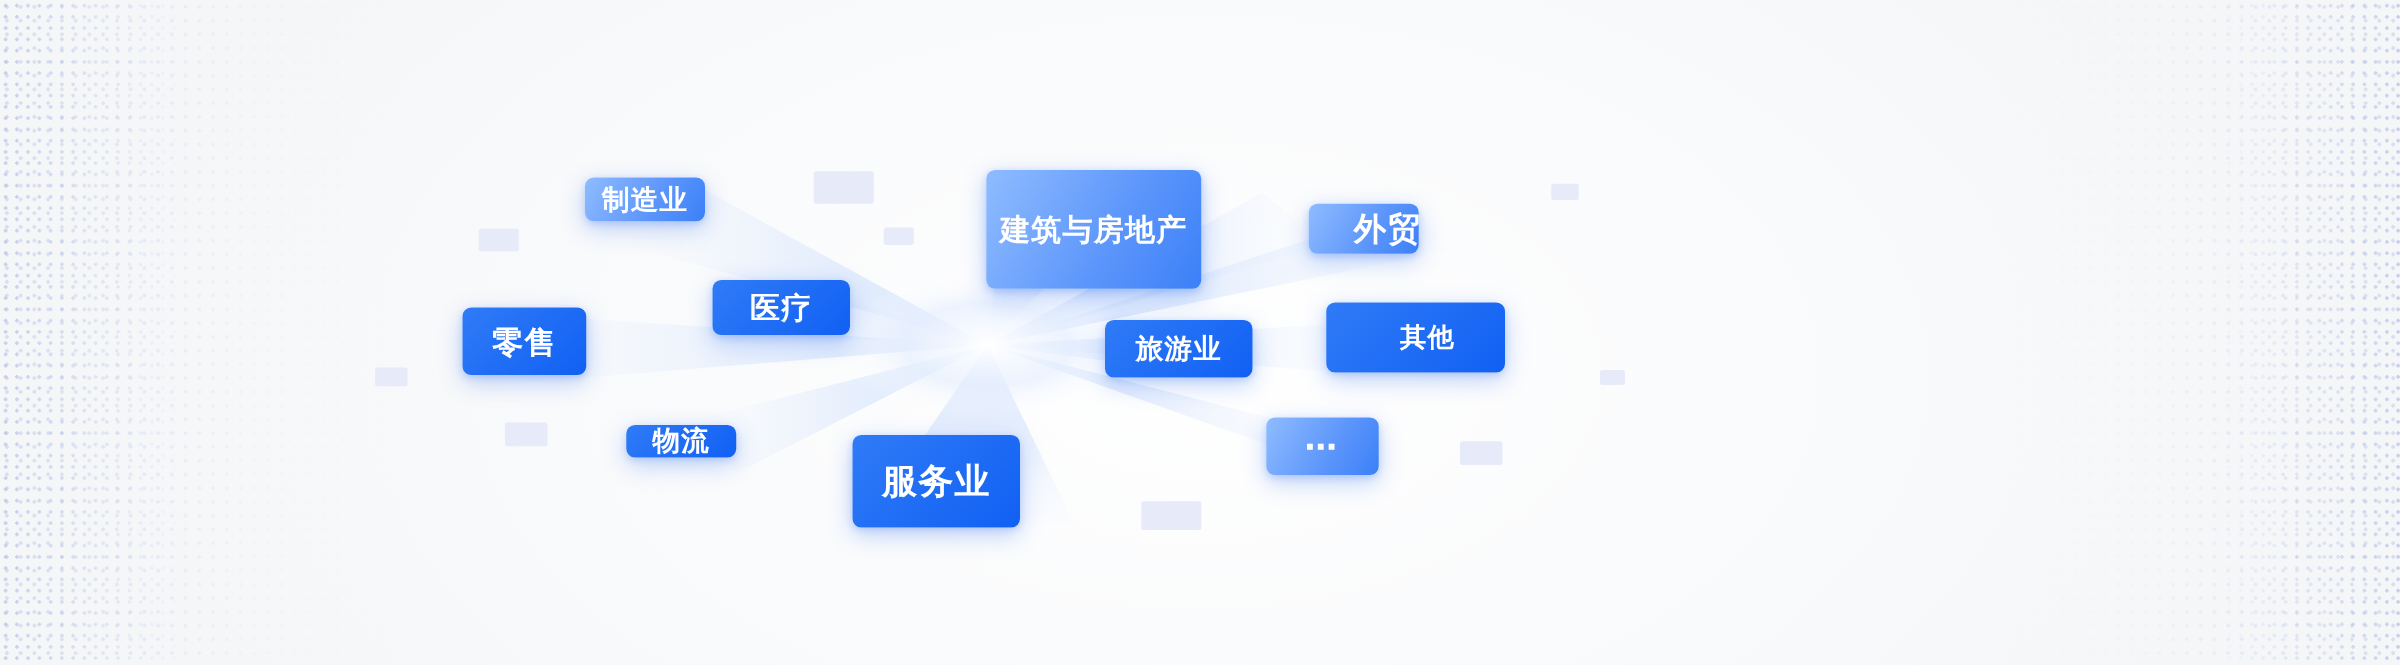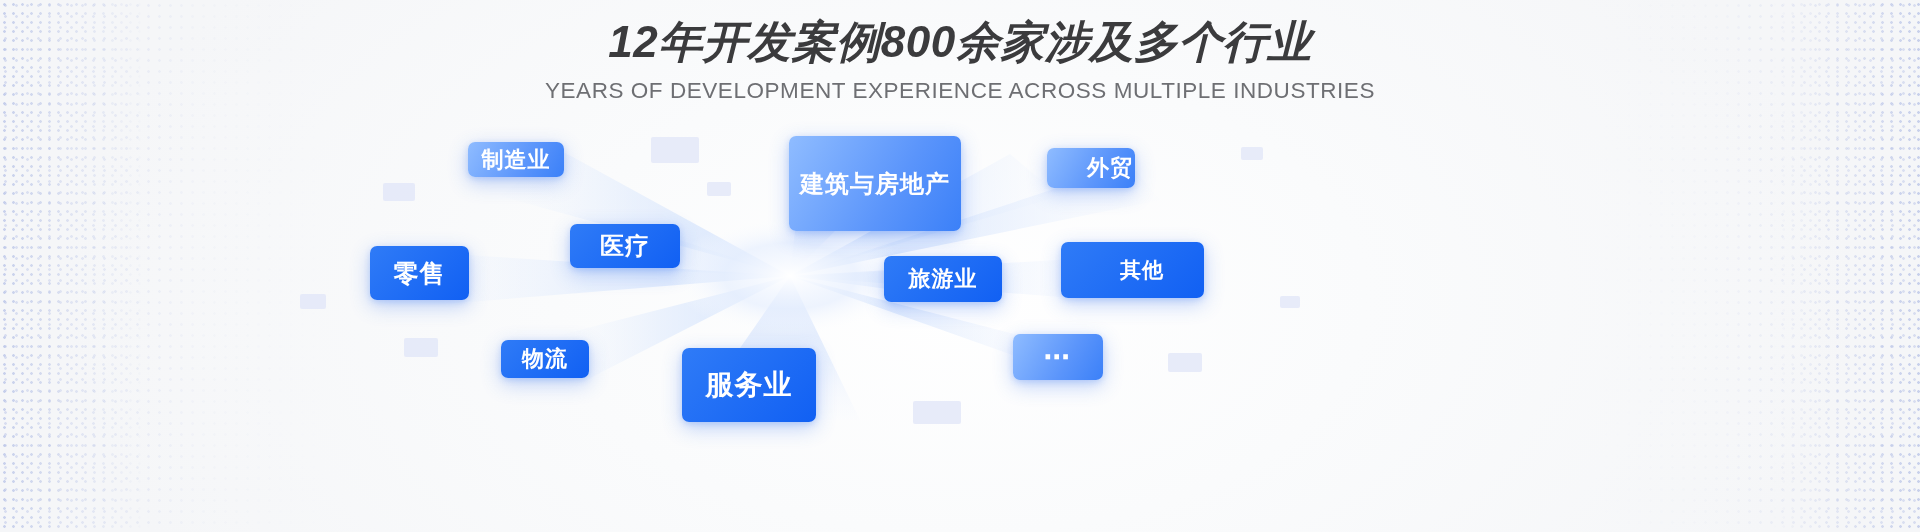--- a/index.html
+++ b/index.html
@@ -133,31 +133,27 @@
   <div class="deco" style="left:651px;top:137px;width:48px;height:26px;"></div>
   <div class="deco" style="left:383px;top:183px;width:32px;height:18px;"></div>
   <div class="deco" style="left:707px;top:182px;width:24px;height:14px;"></div>
   <div class="deco" style="left:300px;top:294px;width:26px;height:15px;"></div>
   <div class="deco" style="left:404px;top:338px;width:34px;height:19px;"></div>
   <div class="deco" style="left:913px;top:401px;width:48px;height:23px;"></div>
   <div class="deco" style="left:1168px;top:353px;width:34px;height:19px;"></div>
   <div class="deco" style="left:1241px;top:147px;width:22px;height:13px;"></div>
   <div class="deco" style="left:1280px;top:296px;width:20px;height:12px;"></div>
 
-  <div class="headings">
-    <div id="page-title">12年开发案例800余家涉及多个行业</div>
-    <div id="page-subtitle">YEARS OF DEVELOPMENT EXPERIENCE ACROSS MULTIPLE INDUSTRIES</div>
-  </div>
 
   <div id="chips">
       <div class="chip pale" style="left: 468px; top: 142px; width: 96px; height: 35px; font-size: 22px;">制造业</div>
       <div class="chip solid" style="left: 570px; top: 224px; width: 110px; height: 44px; font-size: 24px;">医疗</div>
       <div class="chip solid" style="left: 370px; top: 246px; width: 99px; height: 54px; font-size: 25px;">零售</div>
-      <div class="chip solid" style="left: 501px; top: 340px; width: 88px; height: 38px; font-size: 22px;">物流</div>
+      <div class="chip solid" style="left: 501px; top: 340px; width: 88px; height: 26px; font-size: 22px;">物流</div>
       <div class="chip solid" style="left: 682px; top: 348px; width: 134px; height: 74px; font-size: 28px;">服务业</div>
       <div class="chip pale" style="left: 789px; top: 136px; width: 172px; height: 95px; font-size: 24px;">建筑与房地产</div>
-      <div class="chip pale" style="left: 1047px; top: 148px; width: 88px; height: 40px; font-size: 22px; padding-left: 38px;">外贸</div>
+      <div class="chip pale" style="left: 1047px; top: 163px; width: 88px; height: 40px; font-size: 26px; padding-left: 38px;">外贸</div>
       <div class="chip solid" style="left: 884px; top: 256px; width: 118px; height: 46px; font-size: 22px;">旅游业</div>
       <div class="chip solid" style="left: 1061px; top: 242px; width: 143px; height: 56px; font-size: 21px; padding-left: 19px;">其他</div>
       <div class="chip pale dots-label" style="left: 1013px; top: 334px; width: 90px; height: 46px; font-size: 26px;">⋯</div>
     </div>
 
 </div>
 
 </body></html>

